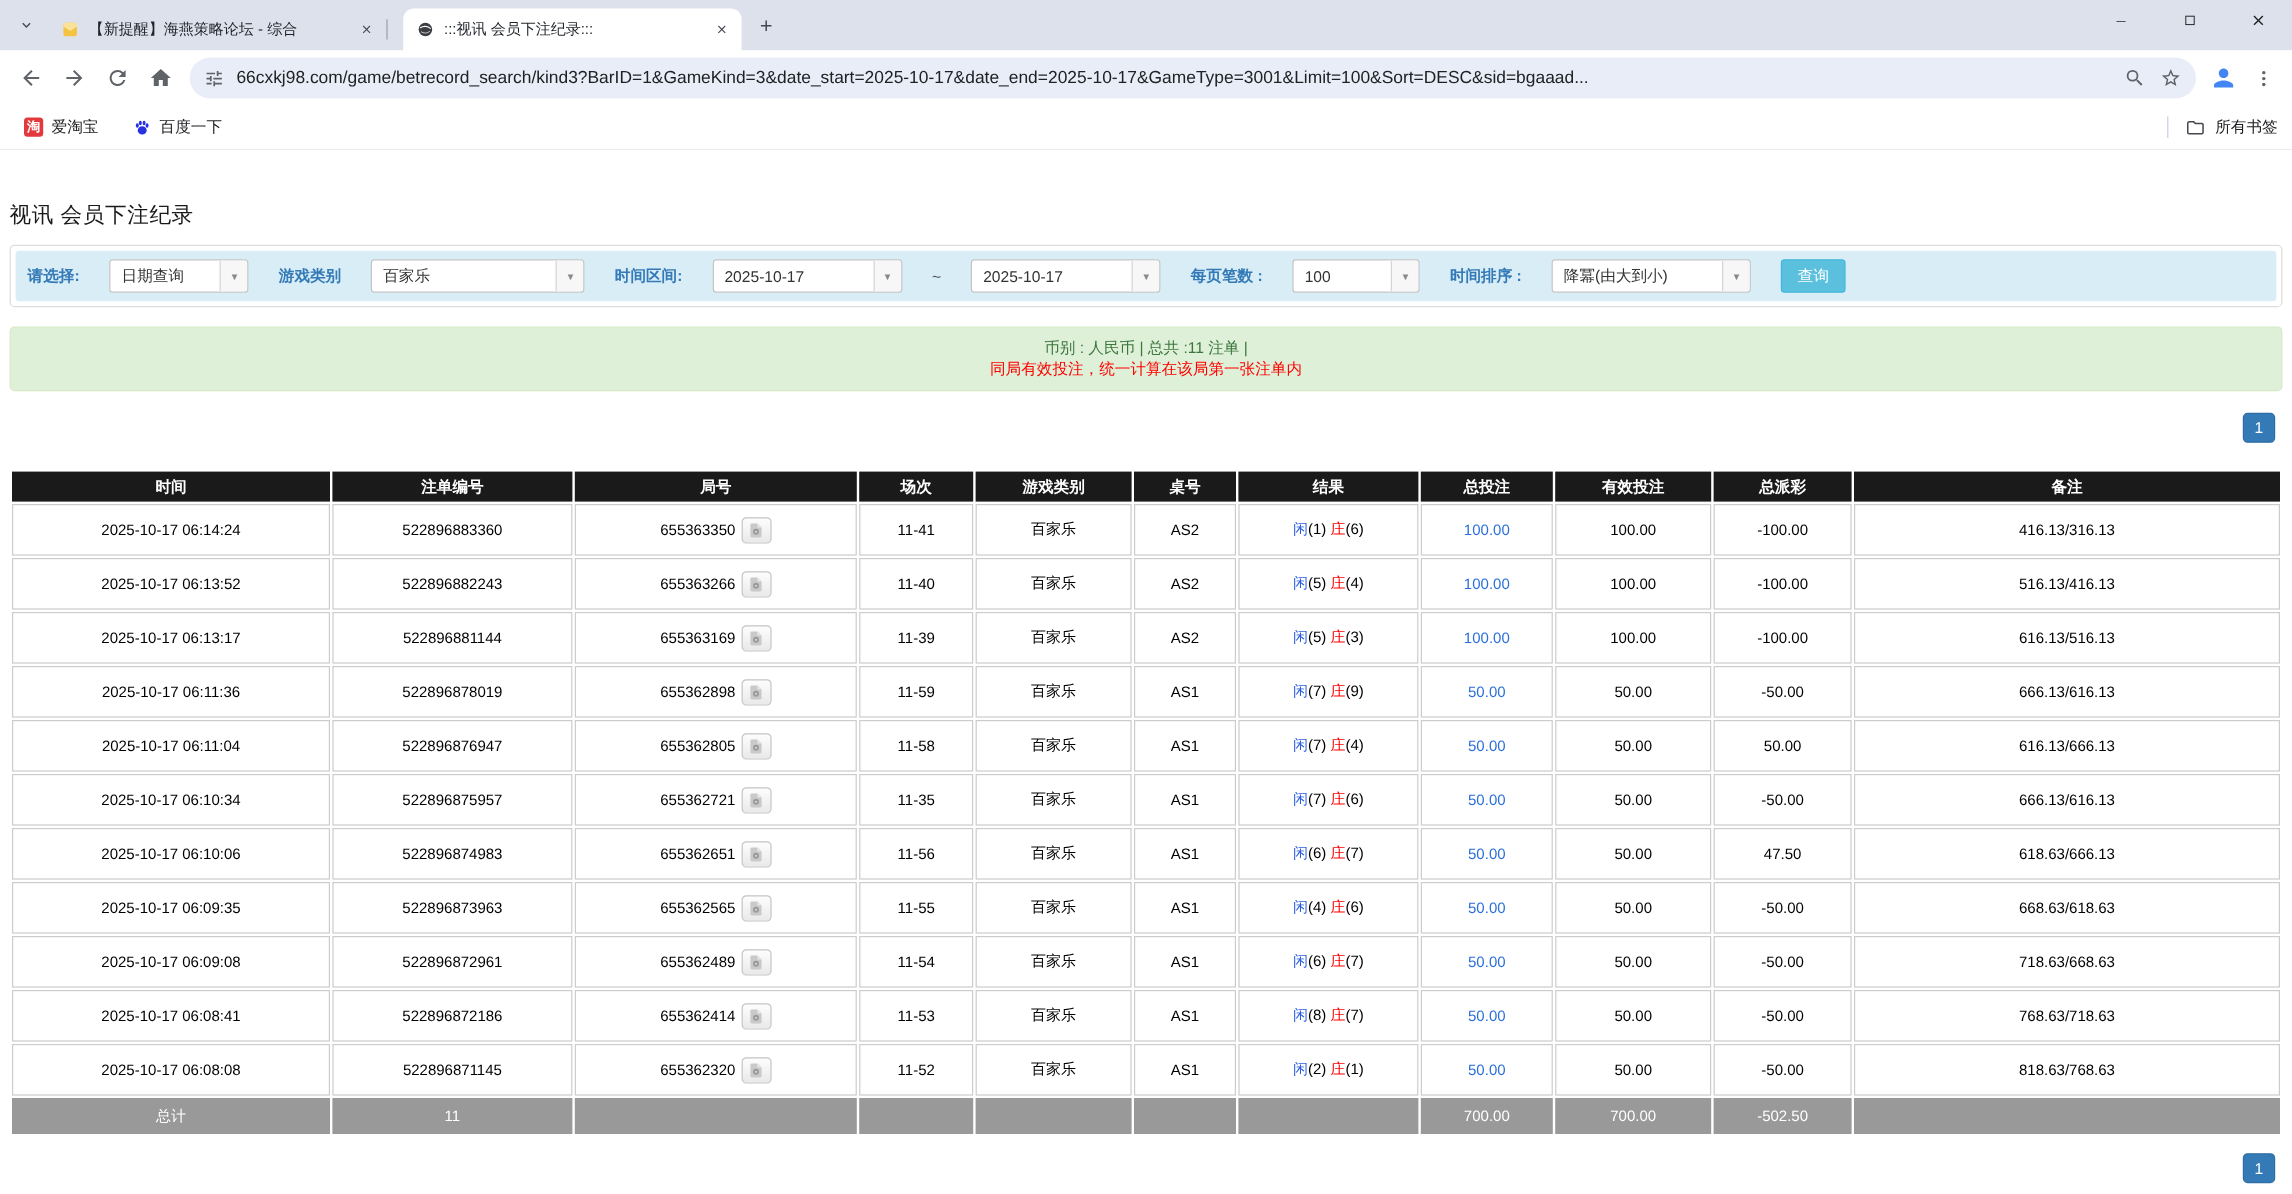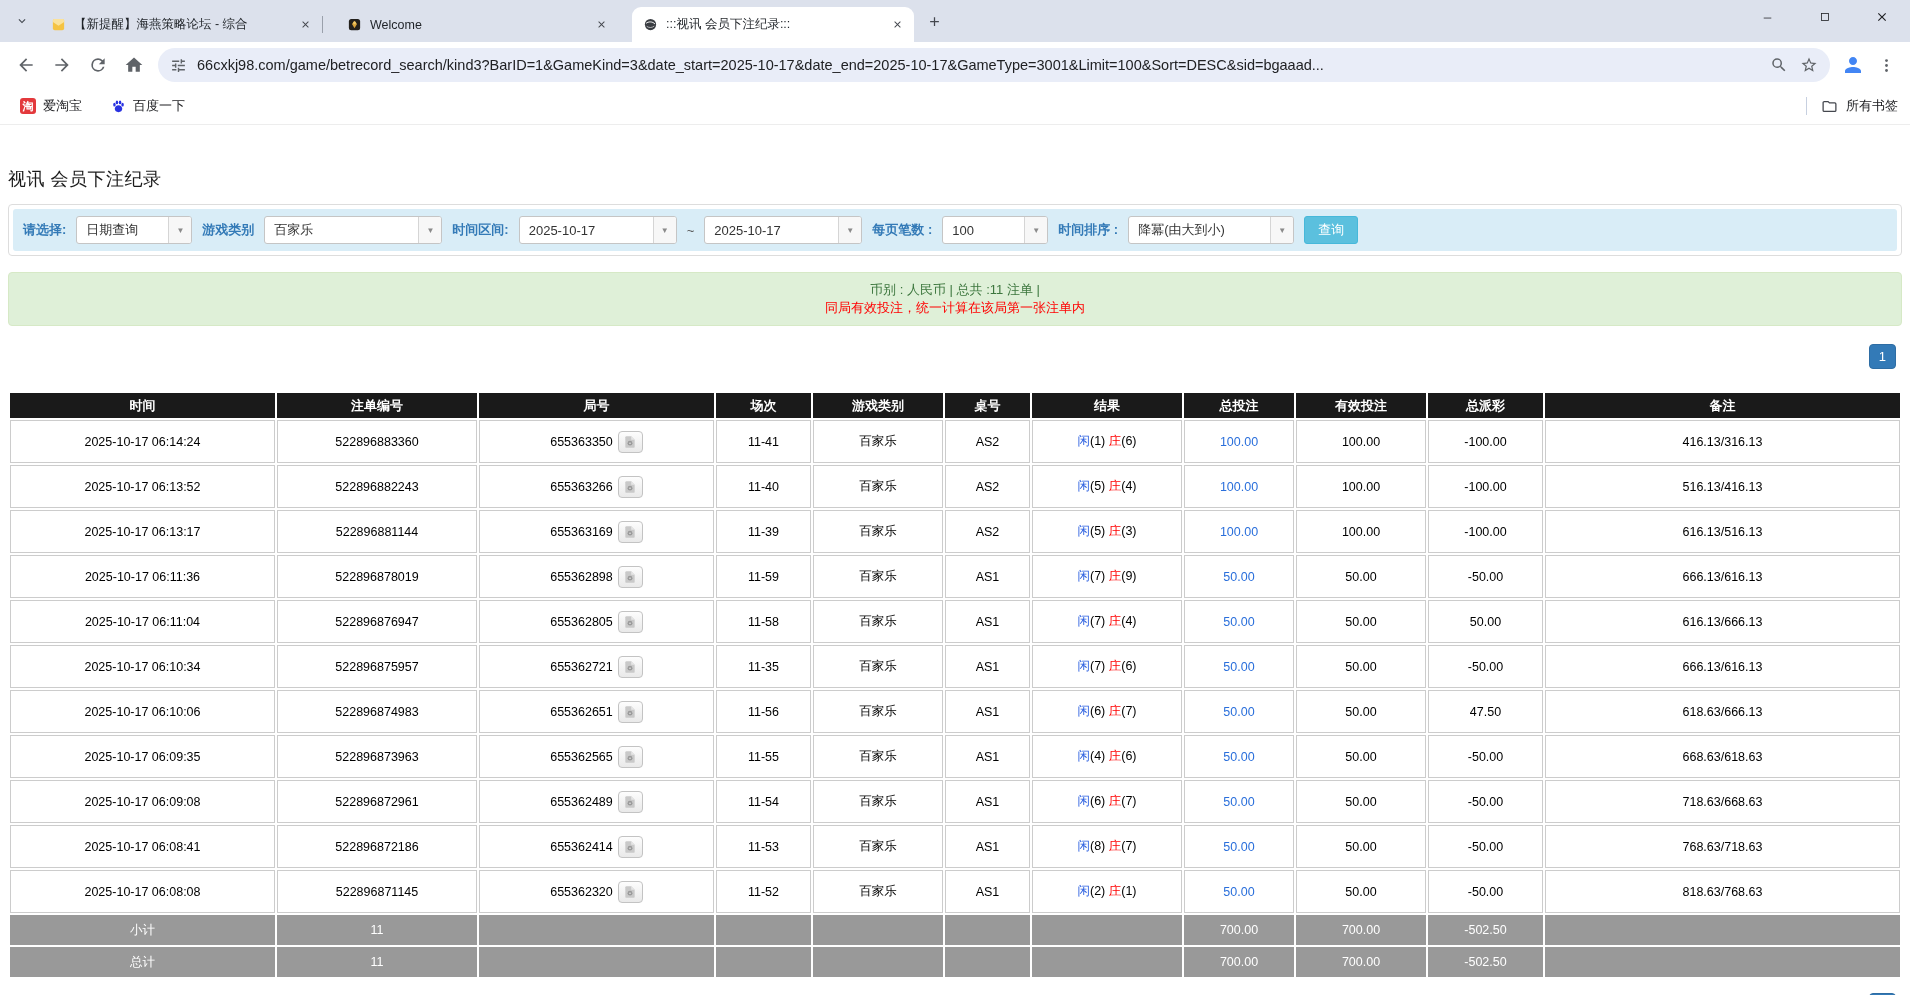--- a/index.html
+++ b/index.html
@@ -42,21 +42,21 @@
   .bm-right { margin-left:auto; display:flex; align-items:center; gap:10px;padding-left:48px; }
   .bm-divider { width:1px; height:18px; background:#c7d0e0; margin-right:4px; }
   .allbm { display:flex; align-items:center; gap:8px; color:#202124; }
   .allbm svg { width:17px; height:17px; color:#44474e; }
 
   
   .page { height:870px; background:#fff; overflow:hidden; }
   .page-title { font-size:18px; font-weight:400; color:#1a1a1a; margin:42px 0 0 8px; letter-spacing:.5px; }
 
   .filter-panel { margin:13px 8px 0; border:1px solid #ddd; border-radius:4px; padding:4px; }
-  .filter-bar { background:#d9edf7; border-radius:3px; padding:7px 10px; display:flex; align-items:center; gap:10px; }
+  .filter-bar { background:#d9edf7; border-radius:3px; padding:7px 10px; display:flex; align-items:center; gap:25px; }
   .f-label { color:#337ab7; font-weight:bold; font-size:13px; white-space:nowrap; }
   .tilde { color:#555; font-size:13px; }
   .combo { display:inline-flex; height:28px; background:#fff; border:1px solid #c5c5c5; border-radius:3px; overflow:hidden; align-items:stretch; }
   .combo-text { padding:0 9px; font-size:13px; color:#333; display:flex; align-items:center; white-space:nowrap; flex:1; }
   .combo-btn { width:23px; border-left:1px solid #d5d5d5; background:#f7f7f7; display:flex; align-items:center; justify-content:center; color:#8a8a8a; font-size:8px; }
   .w-sel { width:116px; } .w-game { width:178px; } .w-date { width:158px; } .w-per { width:106px; } .w-sort { width:166px; }
   .search-btn { height:28px; padding:0 13px; background:#5bc0de; border:1px solid #46b8da; border-radius:3px; color:#fff; font-size:13px; cursor:pointer; }
 
   .info-bar { margin:16px 8px 0; background:#dff0d8; border:1px solid #d6e9c6; border-radius:4px; padding:8px 12px; display:flex; justify-content:space-between; align-items:center; font-size:13px;flex-direction:column; }
   .info-left { color:#3c763d; }
@@ -100,35 +100,20 @@
       </span>
       <span class="tab-title">【新提醒】海燕策略论坛 - 综合</span>
       <span class="tab-close">
         <svg viewBox="0 0 24 24" fill="currentColor">
             <path d="M19 6.41 17.59 5 12 10.59 6.41 5 5 6.41 10.59 12 5 17.59 6.41 19 12 13.41 17.59 19 19 17.59 13.41 12z"></path>
           </svg>
       </span>
       <span class="sep"></span>
     </div>
 
-    <div class="tab" style="margin-left:14px;">
-      <span class="favicon">
-        <svg width="15" height="15" viewBox="0 0 24 24">
-            <rect x="3" y="3" width="18" height="18" rx="4" fill="#23201c"></rect>
-            <path d="M12 6l4 5-4 7-4-7z" fill="#d9a43b"></path>
-            <circle cx="12" cy="9.5" r="2.2" fill="#f0c96a"></circle>
-          </svg>
-      </span>
-      <span class="tab-title">Welcome</span>
-      <span class="tab-close">
-        <svg viewBox="0 0 24 24" fill="currentColor">
-            <path d="M19 6.41 17.59 5 12 10.59 6.41 5 5 6.41 10.59 12 5 17.59 6.41 19 12 13.41 17.59 19 19 17.59 13.41 12z"></path>
-          </svg>
-      </span>
-    </div>
 
     <div class="tab active" style="margin-left:14px;">
       <span class="favicon">
         <svg width="15" height="15" viewBox="0 0 24 24">
             <circle cx="12" cy="12" r="9" fill="#3a3d42"></circle>
             <path d="M5 10c4-3 10-3 14 1" stroke="#fff" stroke-width="1.6" fill="none"></path>
             <path d="M6 15c4 2.5 8 2.5 12-.5" stroke="#fff" stroke-width="1.2" fill="none" opacity=".8"></path>
           </svg>
       </span>
       <span class="tab-title">:::视讯 会员下注纪录:::</span>
@@ -577,33 +562,20 @@
             <td>AS1</td>
             <td><span class="blue">闲</span><span>(2) </span><span class="red">庄</span><span>(1)</span></td>
             <td><span class="bet-link">50.00</span></td>
             <td>50.00</td>
             <td class="red">-50.00</td>
             <td>818.63/768.63</td>
           </tr>
         </tbody>
       <tfoot>
           <tr>
-            <td>小计</td>
-            <td>11</td>
-            <td></td>
-            <td></td>
-            <td></td>
-            <td></td>
-            <td></td>
-            <td>700.00</td>
-            <td>700.00</td>
-            <td class="red">-502.50</td>
-            <td></td>
-          </tr>
-          <tr>
             <td>总计</td>
             <td>11</td>
             <td></td>
             <td></td>
             <td></td>
             <td></td>
             <td></td>
             <td>700.00</td>
             <td>700.00</td>
             <td class="red">-502.50</td>

